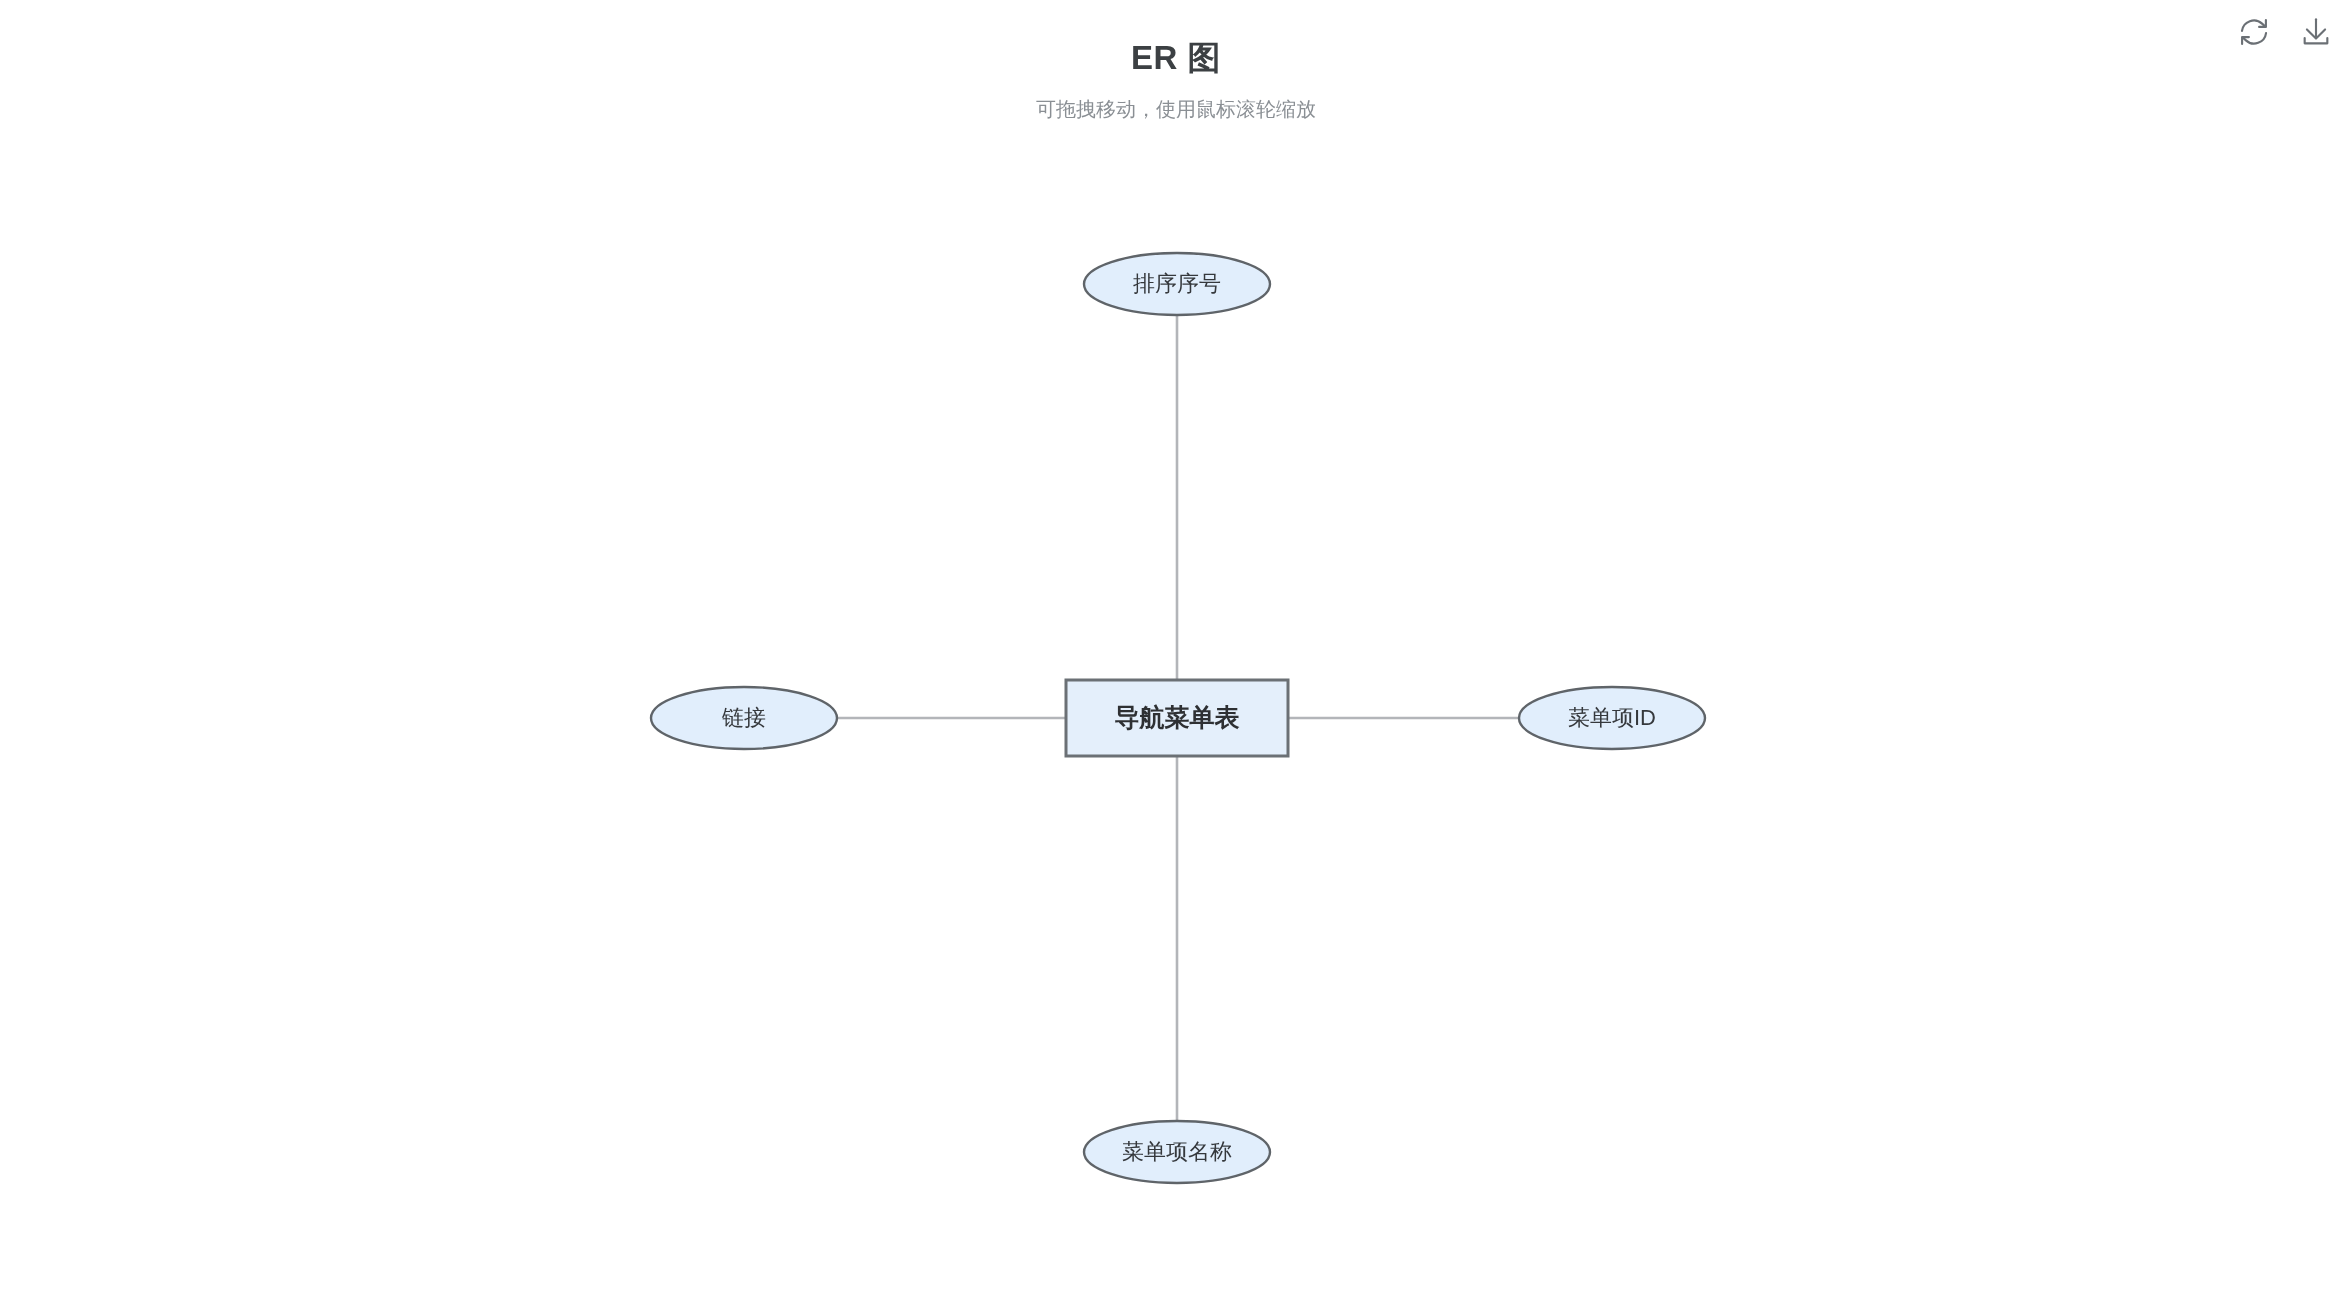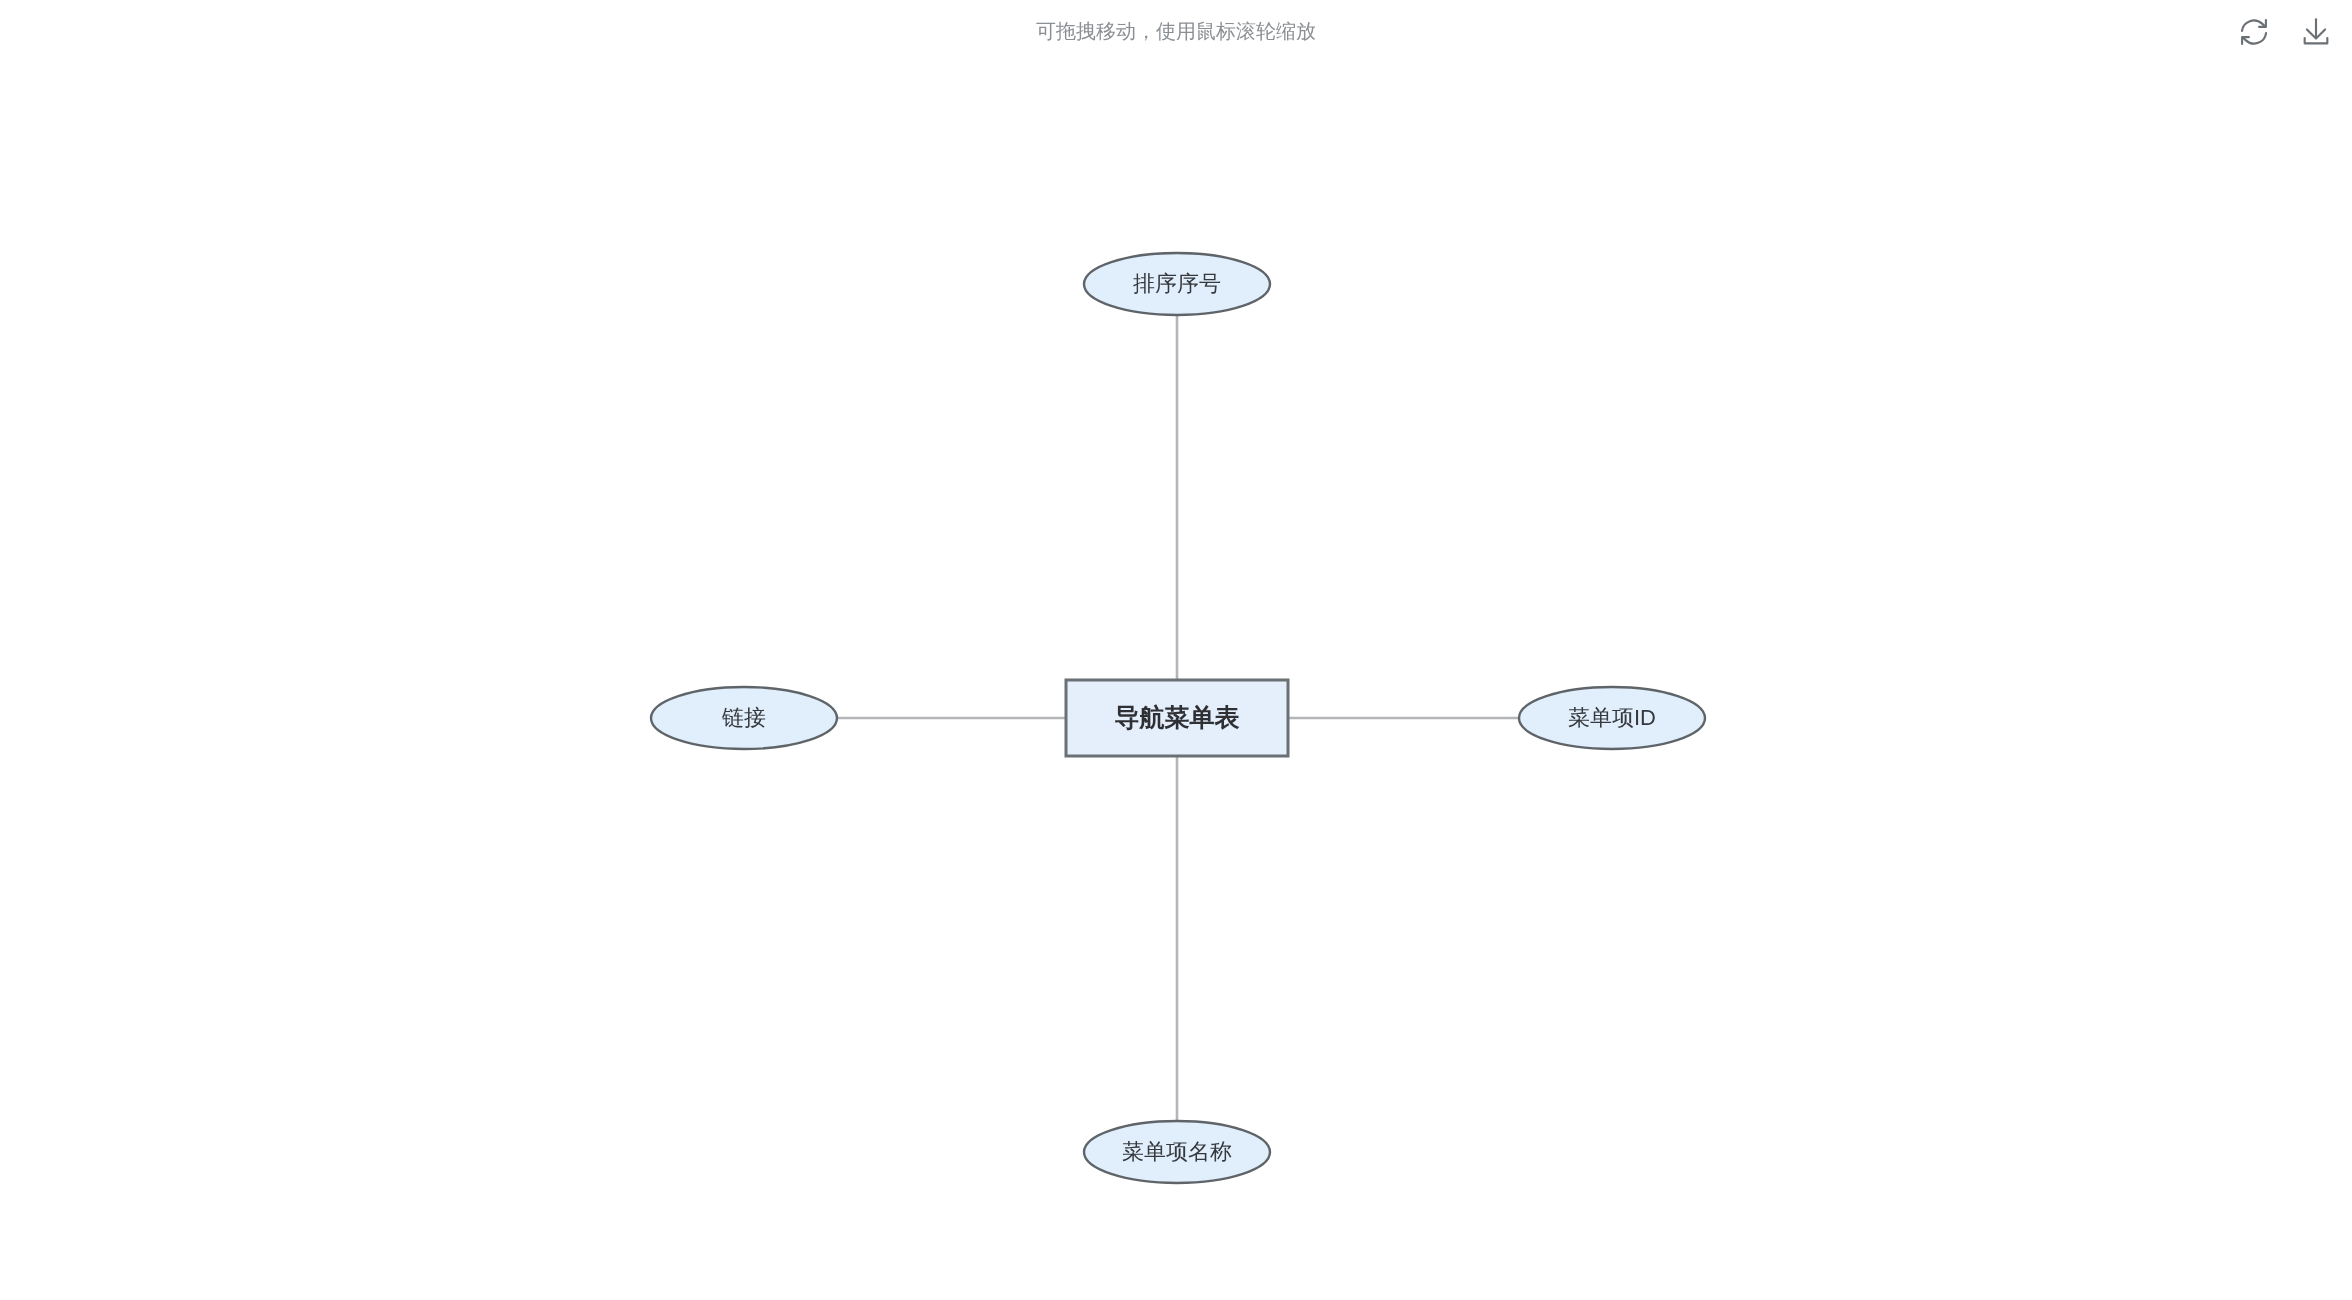--- a/index.html
+++ b/index.html
@@ -134,20 +134,21 @@
         <svg width="34" height="34" viewBox="0 0 24 24" fill="none" stroke="#6b7075" stroke-width="1.5" stroke-linecap="round" stroke-linejoin="round">
           <line x1="12" y1="3" x2="12" y2="16.2"></line>
           <polyline points="5.6,10.2 12,16.6 18.4,10.2"></polyline>
           <polyline points="4,16.2 4,20 20,20 20,16.2"></polyline>
         </svg>
       </span>
     </button>
   </div>
 
   <div class="header">
+    <h1 class="page-title">ER 图</h1>
     <p class="page-subtitle">可拖拽移动，使用鼠标滚轮缩放</p>
   </div>
 
   <div class="canvas">
     <svg width="2352" height="1300" viewBox="0 0 2352 1300">
 
       <g>
         <line class="er-link" x1="1177" y1="315" x2="1177" y2="680"></line>
         <line class="er-link" x1="837" y1="718" x2="1066" y2="718"></line>
         <line class="er-link" x1="1288" y1="718" x2="1519" y2="718"></line>

